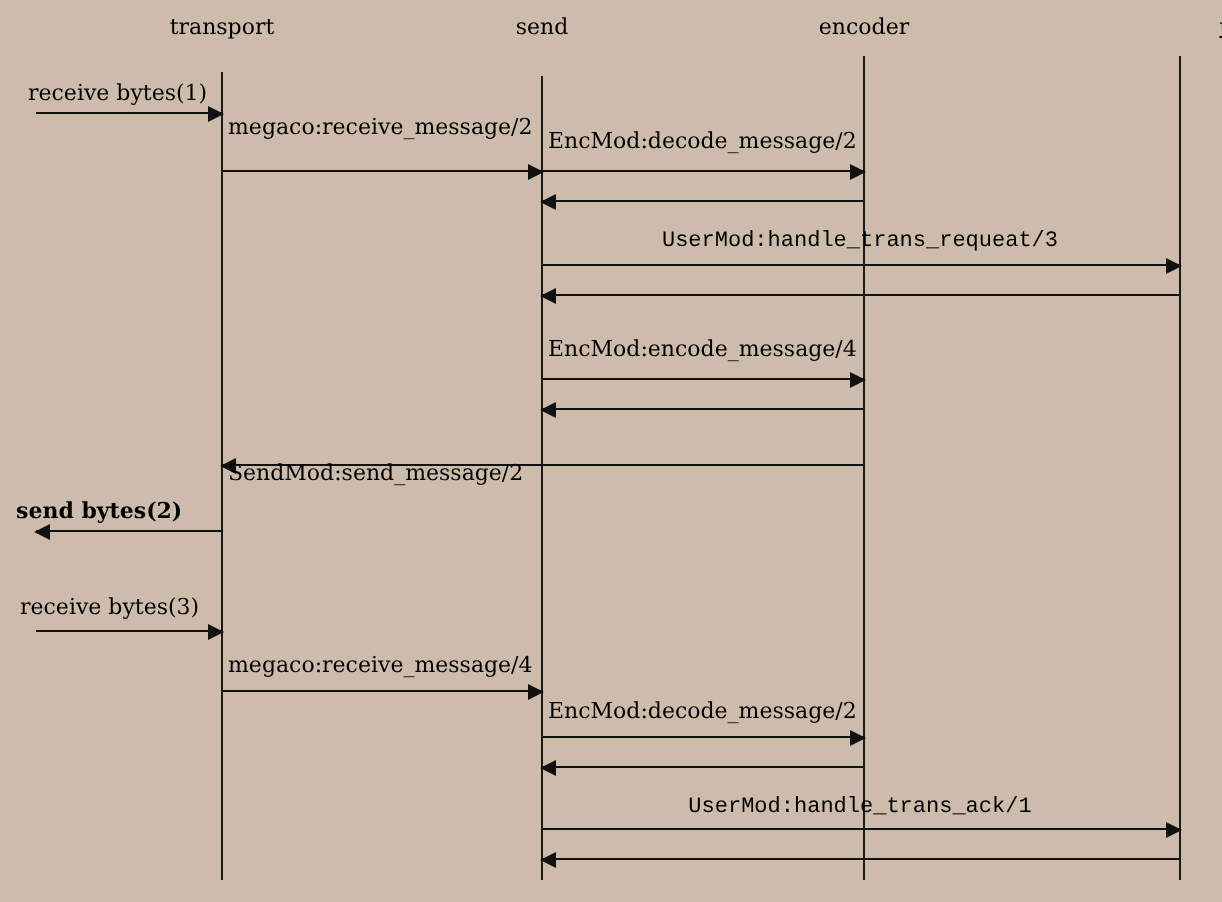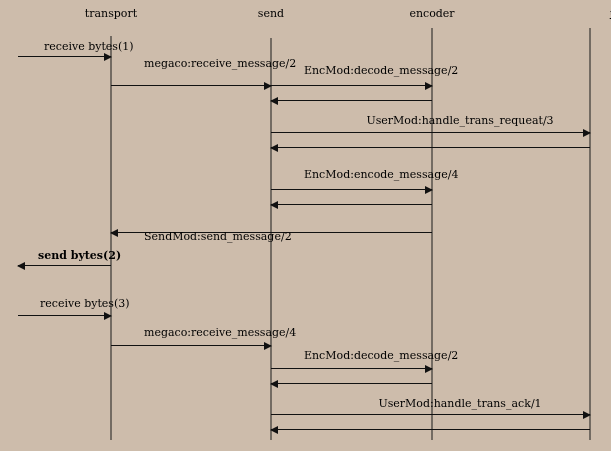--- a/index.html
+++ b/index.html
@@ -52,23 +52,22 @@
     left:-1px;
     border-right:8px solid #111;
   }
   
   .msg-label{
     position:absolute;
     white-space:nowrap;
     font-size:11px;
     line-height:12px;
     color:#000;
-    margin-left:30px;
   }
-  .msg-label.center{ transform:translateX(-50%); }
+  .msg-label.center{ transform:translateX(-50%);font-family:Liberation Mono, monospace; }
 </style>
 </head>
 <body>
 
 <div id="diagram">
   <div id="participants-layer">
       <div class="participant" style="left: 111px; top: 8px;">transport</div>
       <div class="participant" style="left: 271px; top: 8px;">send</div>
       <div class="participant" style="left: 432px; top: 8px;">encoder</div>
       <div class="participant" style="left: 622px; top: 8px; text-decoration: underline;">user</div>

